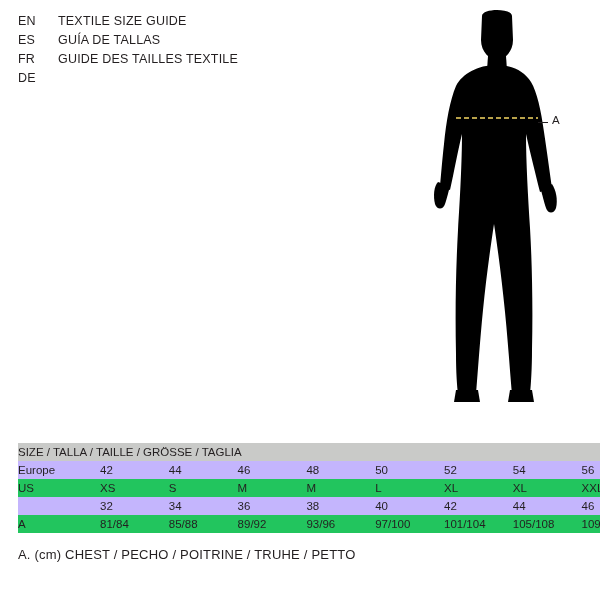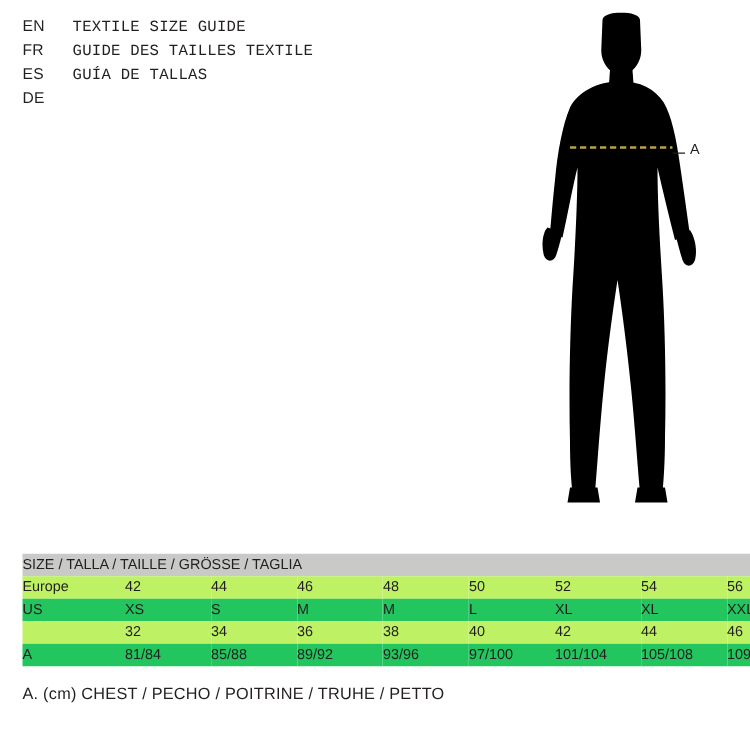--- a/index.html
+++ b/index.html
@@ -34,21 +34,20 @@
     height: 19px;
     font-size: 12.5px;
     letter-spacing: .2px;
   }
   .lang-code {
     width: 40px;
     flex: 0 0 40px;
   }
   .lang-text {
     flex: 1 1 auto;
-    font-family: Liberation Mono, monospace;
   }
 
   
   .cat-block {
     position: absolute;
     left: 14px;
     top: 110px;
     width: 400px;
   }
   .cat-row {
@@ -111,21 +110,21 @@
     text-align: left;
     font-weight: normal;
   }
   table.sizes col.c0 { width: 82px; }
   table.sizes col.cx { width: 68.8px; }
   .row-head td {
     background: #c9cac8;
     font-weight: normal;
   }
   .row-shade td {
-    background: #bef264;
+    background: #c4b5fd;
   }
   .row-plain td {
     background: #22c55e;
   }
   .cell-pad {
     padding-left: 2px;
   }
   .footnote {
     position: absolute;
     left: 18px;
@@ -138,26 +137,26 @@
 <body>
 
 <div class="page">
 
   <div class="lang-block">
     <div class="lang-row">
       <span class="lang-code">EN</span>
       <span class="lang-text">TEXTILE SIZE GUIDE</span>
     </div>
     <div class="lang-row">
+      <span class="lang-code">ES</span>
+      <span class="lang-text">GUÍA DE TALLAS</span>
+    </div>
+    <div class="lang-row">
       <span class="lang-code">FR</span>
       <span class="lang-text">GUIDE DES TAILLES TEXTILE</span>
-    </div>
-    <div class="lang-row">
-      <span class="lang-code">ES</span>
-      <span class="lang-text">GUÍA DE TALLAS</span>
     </div>
     <div class="lang-row">
       <span class="lang-code">DE</span>
     </div>
   </div>
 
 
   <div class="figure-wrap">
     <svg width="200" height="400" viewBox="0 0 200 400">
 

